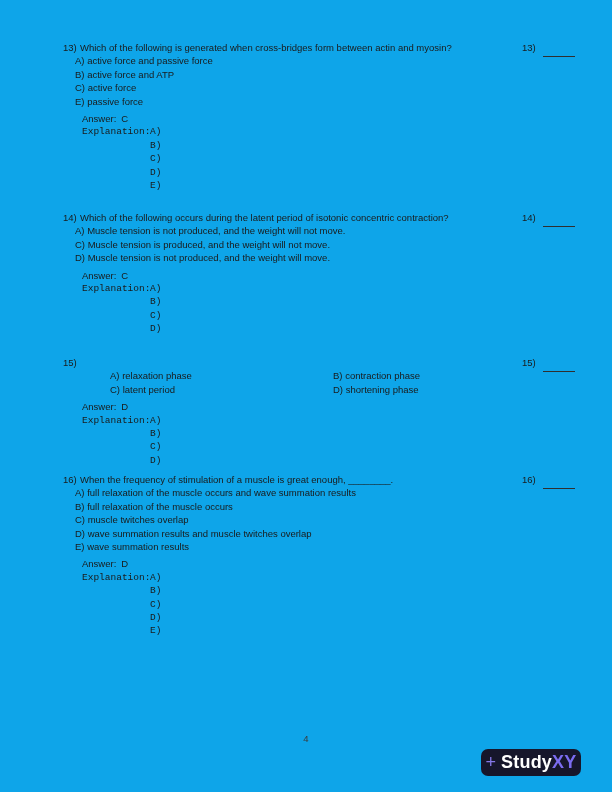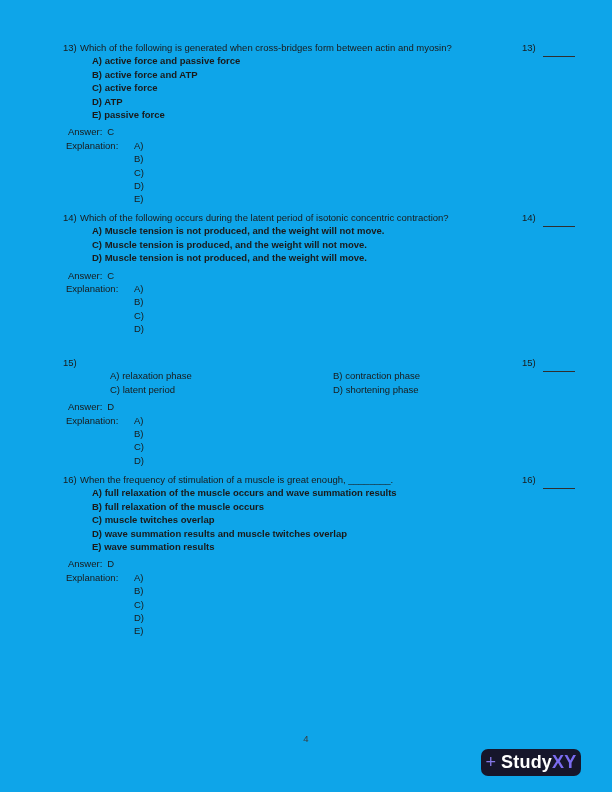--- a/index.html
+++ b/index.html
@@ -18,30 +18,30 @@
   }
   .question-block {
     position: absolute;
     left: 63px;
     width: 447px;
     font-size: 9.5px;
     line-height: 13.4px;
   }
   .q-row { display: flex; white-space: nowrap; }
   .q-num { width: 17px; flex-shrink: 0; }
-  .options { margin-left: 29px; font-weight: bold; }
+  .options { margin-left: 12px; }
   .option { display: block; white-space: nowrap; }
   .options-grid {
     margin-left: 47px;
     display: grid;
     grid-template-columns: 223px auto;
   }
-  .answer-row { margin-left: 5px; margin-top: 4px; white-space: nowrap; }
+  .answer-row { margin-left: 19px; margin-top: 4px; white-space: nowrap; }
   .answer-value { margin-left: 5px; }
-  .explanation-row { margin-left: 3px; display: flex; }
+  .explanation-row { margin-left: 19px; display: flex; font-family: Liberation Mono, monospace; }
   .exp-label { width: 68px; flex-shrink: 0; }
   .exp-letters { display: flex; flex-direction: column; }
   .exp-letter { display: block; }
   .answer-slot {
     position: absolute;
     left: 522px;
     font-size: 9.5px;
     line-height: 13.4px;
     display: flex;
     white-space: nowrap;
@@ -99,21 +99,20 @@
 
   <div class="question-block" style="top:41px">
     <div class="q-row">
       <span class="q-num">13)</span>
       <span>Which of the following is generated when cross-bridges form between actin and myosin?</span>
     </div>
     <div class="options">
       <span class="option">A) active force and passive force</span>
       <span class="option">B) active force and ATP</span>
       <span class="option">C) active force</span>
-      <span class="option">D) ATP</span>
       <span class="option">E) passive force</span>
     </div>
     <div class="answer-row">
       <span>Answer:</span><span class="answer-value">C</span>
     </div>
     <div class="explanation-row">
       <span class="exp-label">Explanation:</span>
       <span class="exp-letters">
         <span class="exp-letter">A)</span>
         <span class="exp-letter">B)</span>

